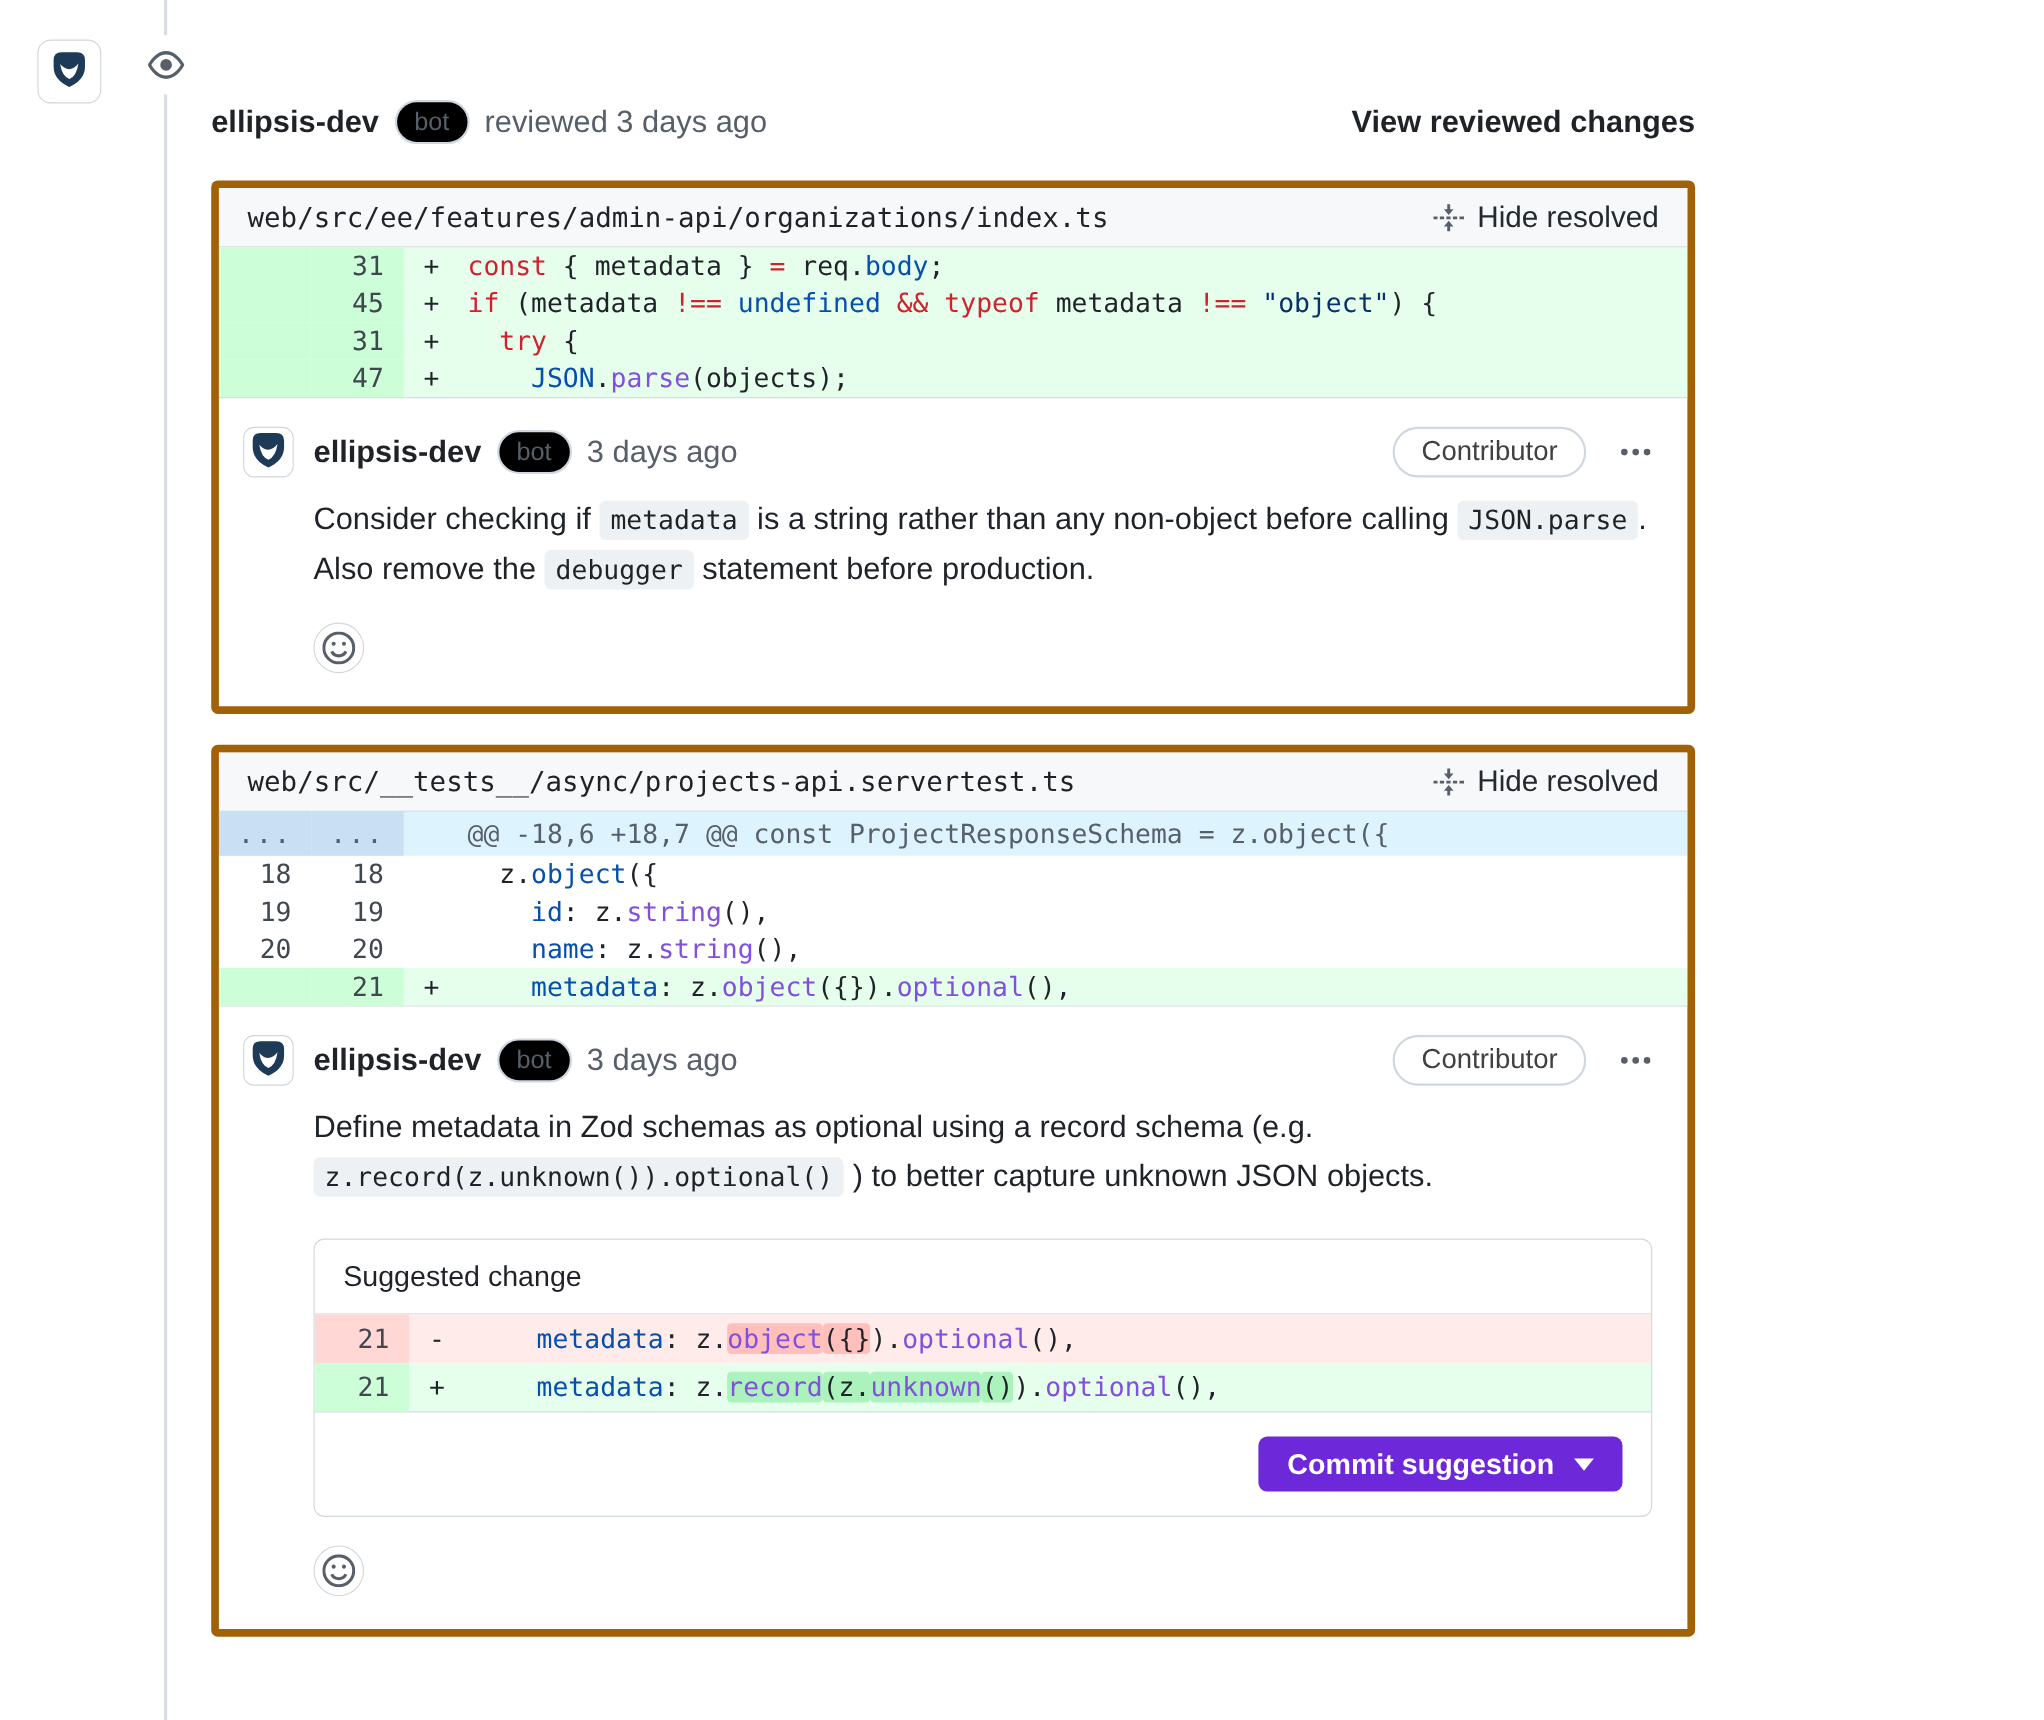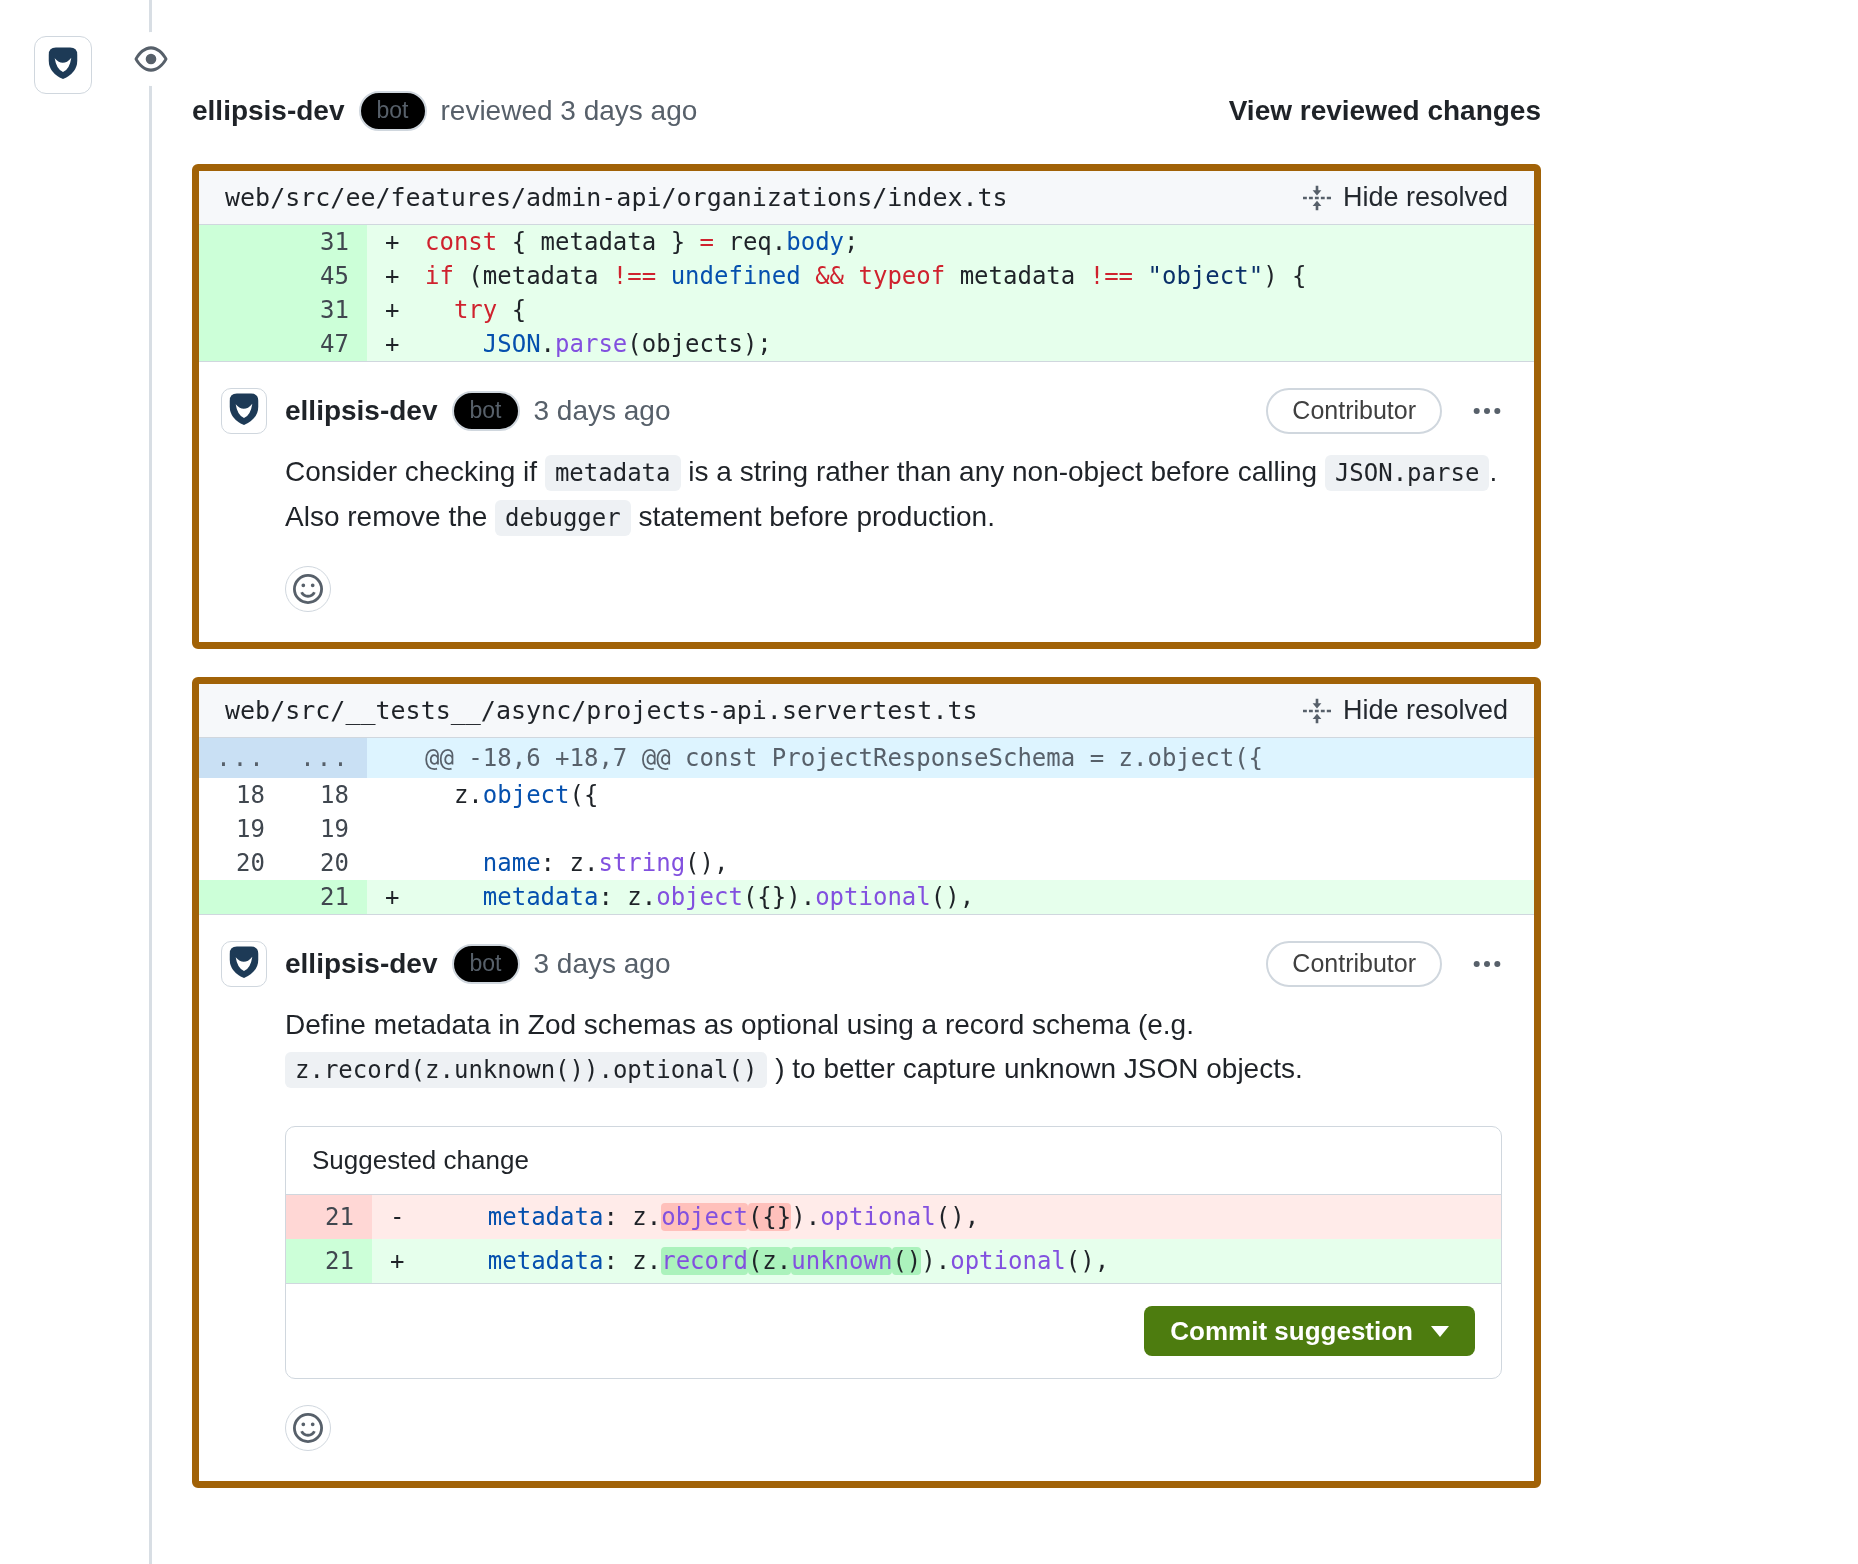--- a/index.html
+++ b/index.html
@@ -89,21 +89,21 @@
     background:#fff; color:#57606a; margin-top:26px; cursor:pointer;
     display:flex; align-items:center; justify-content:center;
   }
 
   
   .suggestion { border:1px solid #d0d7de; border-radius:10px; margin-top:34px; overflow:hidden; background:#fff; }
   .sug-header { font-size:26px; color:#1f2328; padding:18px 26px; border-bottom:1px solid #d0d7de; }
   .suggestion .drow { height:44px; line-height:44px; }
   .sug-footer { display:flex; justify-content:flex-end; padding:22px 26px; border-top:1px solid #d0d7de; }
   .commit-btn {
-    display:flex; align-items:center; gap:18px; background:#4d7c0f; color:#ffffff;
+    display:flex; align-items:center; gap:18px; background:#6d28d9; color:#ffffff;
     border:none; border-radius:8px; height:50px; padding:0 26px;
     font-family:"Liberation Sans", sans-serif; font-size:26px; font-weight:600; cursor:pointer;
   }
   .caret { width:0; height:0; border-left:9px solid transparent; border-right:9px solid transparent; border-top:11px solid #ffffff; }
 </style>
 </head>
 <body>
 
 <div class="timeline"></div>
 
@@ -227,20 +227,21 @@
         <div class="drow d-ctx">
           <div class="gut">18</div>
           <div class="gut">18</div>
           <div class="sign"></div>
           <div class="code"><span style="color: rgb(31, 35, 40);">  z.</span><span style="color: rgb(5, 80, 174);">object</span><span style="color: rgb(31, 35, 40);">({</span></div>
         </div>
         <div class="drow d-ctx">
           <div class="gut">19</div>
           <div class="gut">19</div>
           <div class="sign"></div>
+          <div class="code"><span style="color: rgb(31, 35, 40);">    </span><span style="color: rgb(5, 80, 174);">id</span><span style="color: rgb(31, 35, 40);">: z.</span><span style="color: rgb(130, 80, 223);">string</span><span style="color: rgb(31, 35, 40);">(),</span></div>
         </div>
         <div class="drow d-ctx">
           <div class="gut">20</div>
           <div class="gut">20</div>
           <div class="sign"></div>
           <div class="code"><span style="color: rgb(31, 35, 40);">    </span><span style="color: rgb(5, 80, 174);">name</span><span style="color: rgb(31, 35, 40);">: z.</span><span style="color: rgb(130, 80, 223);">string</span><span style="color: rgb(31, 35, 40);">(),</span></div>
         </div>
         <div class="drow d-add">
           <div class="gut"></div>
           <div class="gut">21</div>

